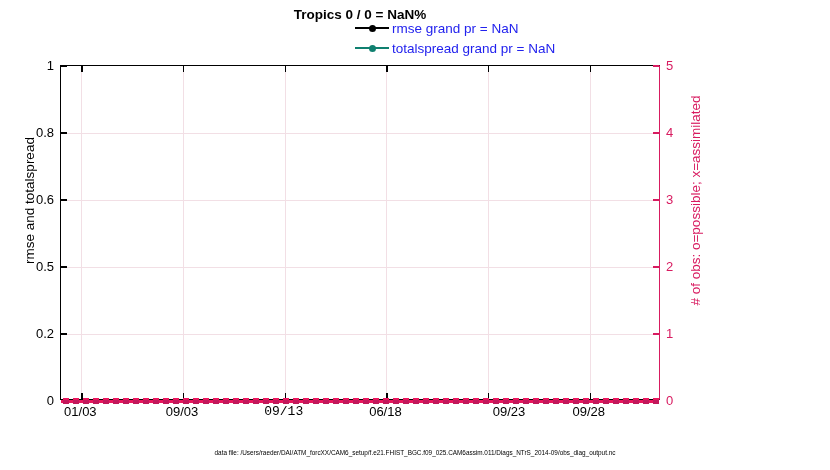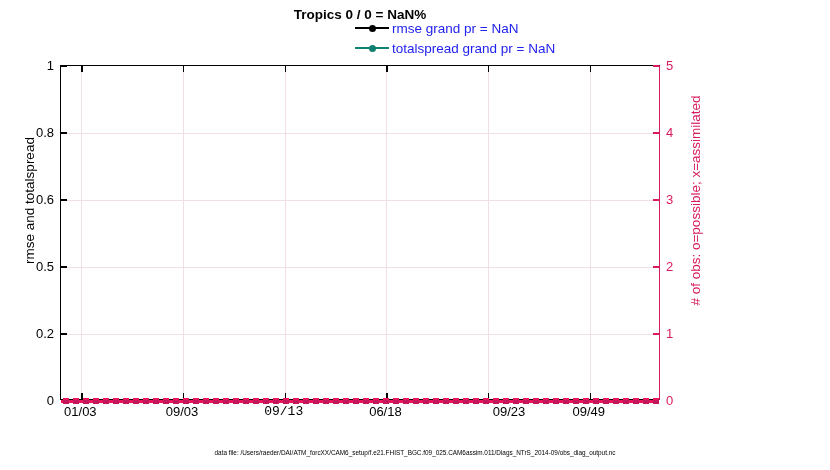--- a/index.html
+++ b/index.html
@@ -424,21 +424,21 @@
       <span style="top: 67px;">4</span>
       <span style="top: 0px;">5</span>
     </div>
 
   <div class="xtick-labels" id="xtick-labels">
       <span style="left: 20.339px;">01/03</span>
       <span style="left: 122.034px;">09/03</span>
       <span style="left: 223.729px; font-family: Liberation Mono, monospace;">09/13</span>
       <span style="left: 325.424px;">06/18</span>
       <span style="left: 423px; margin-left: 26px;">09/23</span>
-      <span style="left: 528.814px;">09/49</span>
+      <span style="left: 528.814px;">09/28</span>
     </div>
 
   <div class="axis-title-left">rmse and totalspread</div>
   <div class="axis-title-right"># of obs: o=possible; x=assimilated</div>
 
   <div class="footer-note">data file: /Users/raeder/DAI/ATM_forcXX/CAM6_setup/f.e21.FHIST_BGC.f09_025.CAM6assim.011/Diags_NTrS_2014-09/obs_diag_output.nc</div>
 
   <div class="legend">
     <div class="legend-row">
       <span class="legend-sample">

